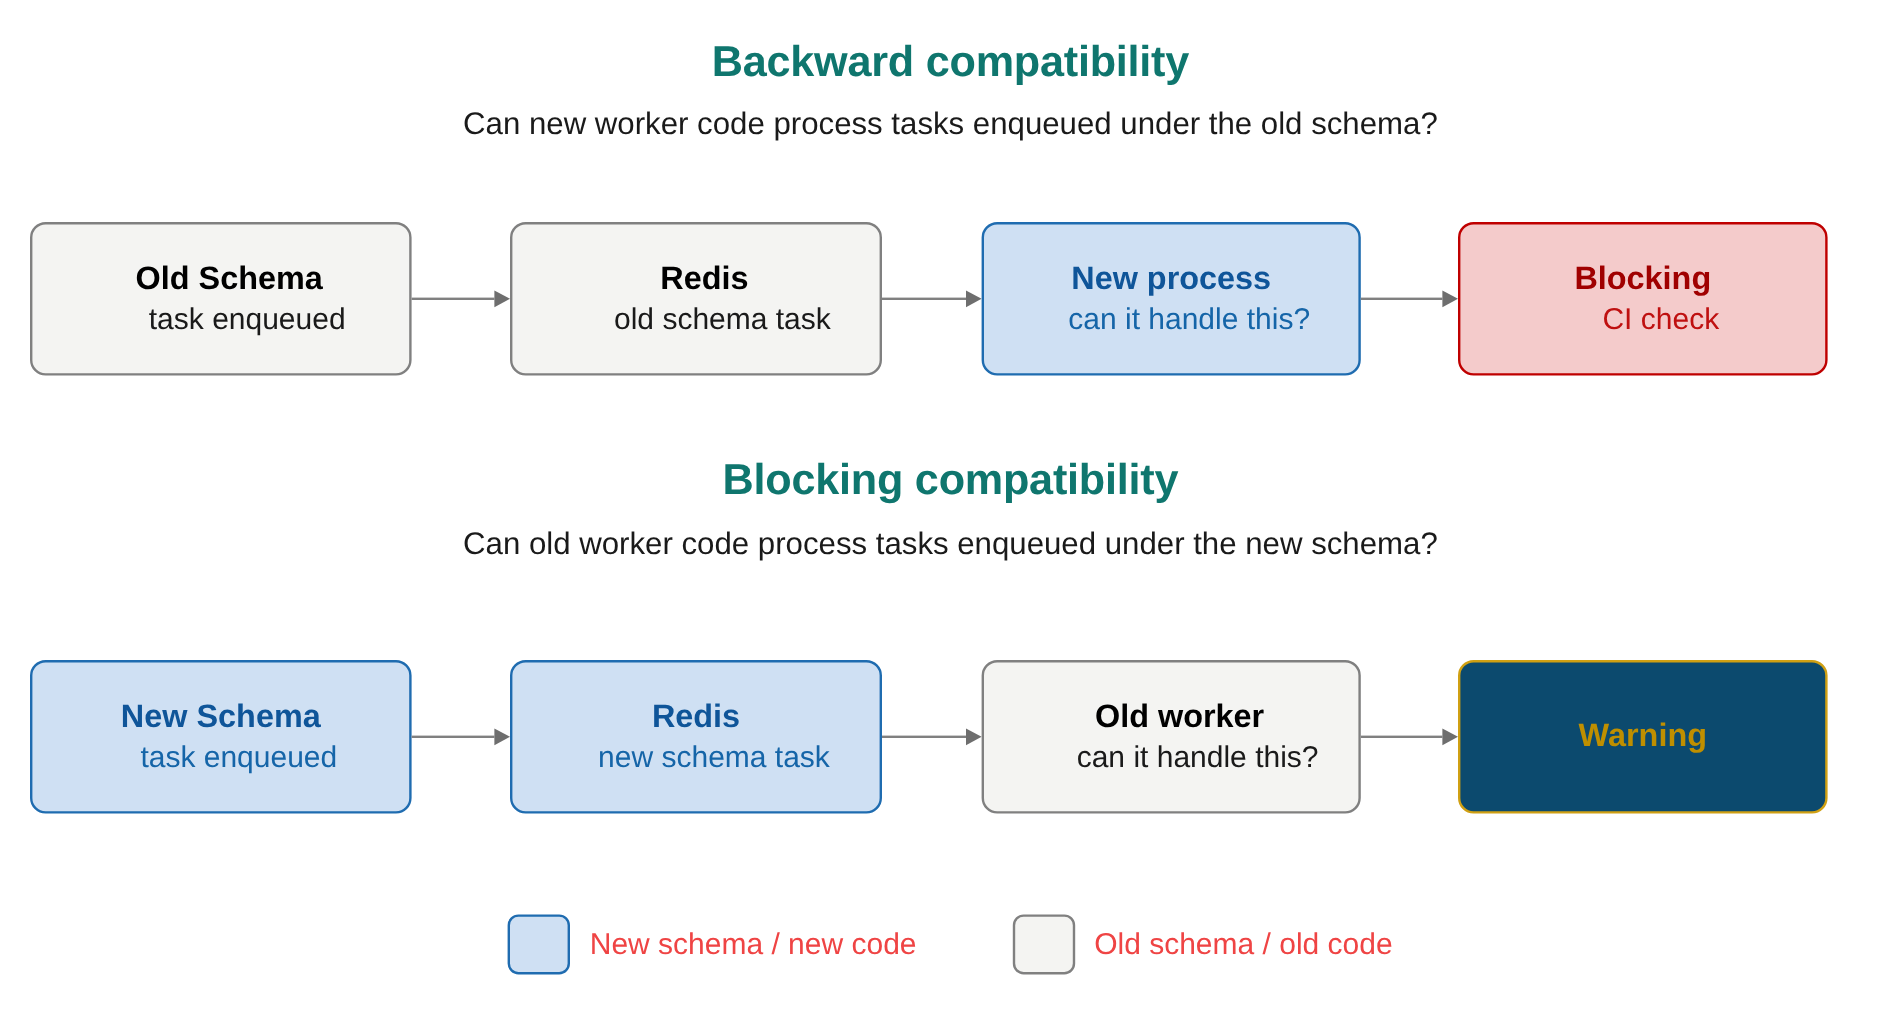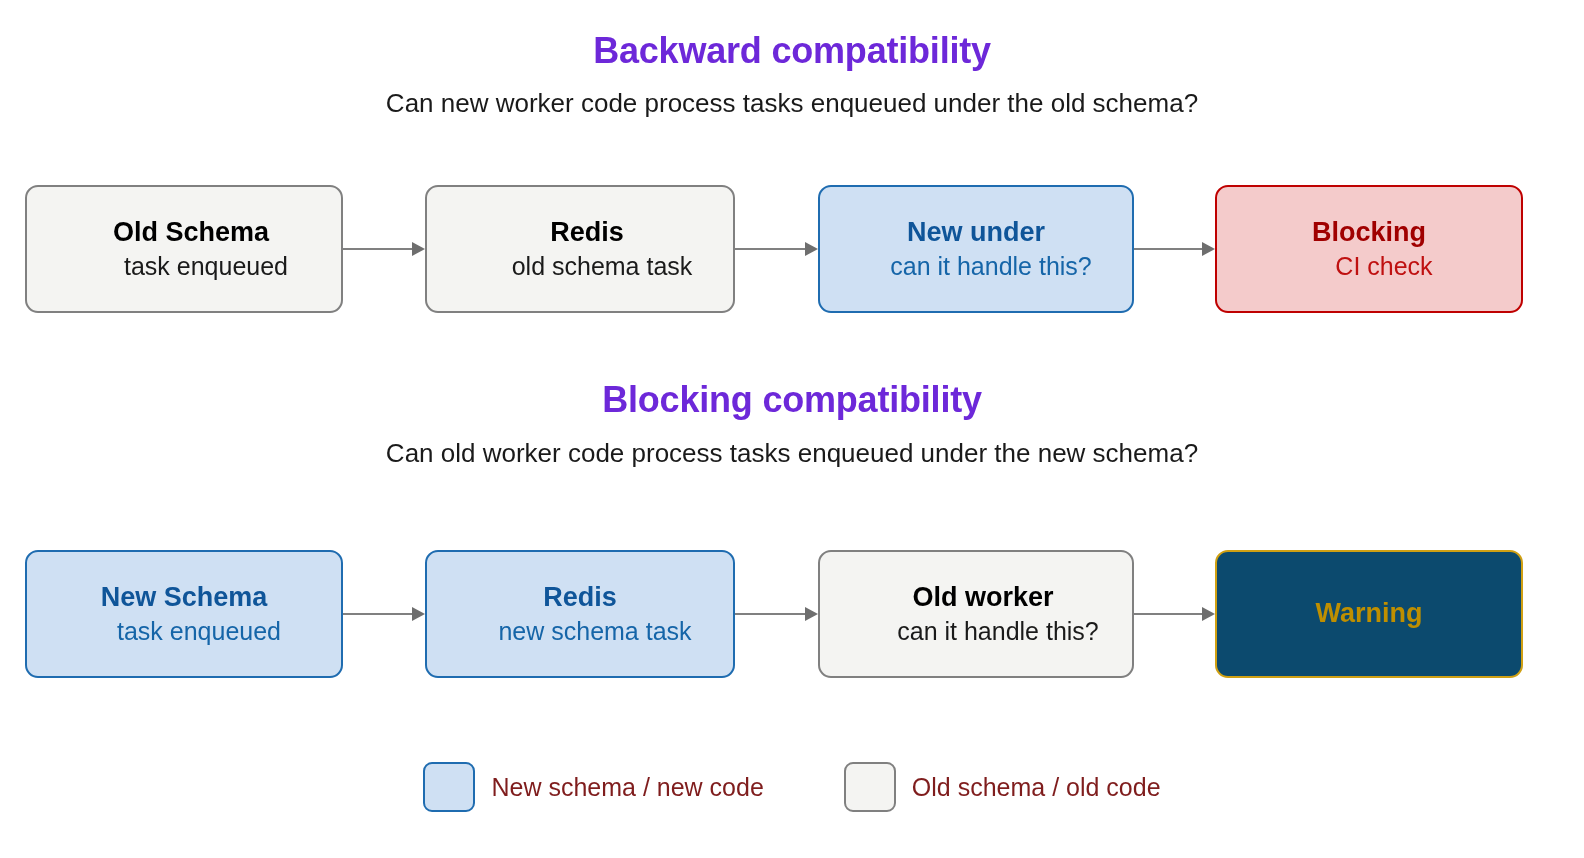--- a/index.html
+++ b/index.html
@@ -24,21 +24,21 @@
 
   
   .section-title {
     position: absolute;
     left: 0;
     width: 1584px;
     text-align: center;
     font-size: 36px;
     font-weight: bold;
     letter-spacing: -0.2px;
-    color: #6d28d9;
+    color: #0f766e;
   }
   .section-sub {
     position: absolute;
     left: 0;
     width: 1584px;
     text-align: center;
     font-size: 26px;
     font-weight: normal;
     color: #1a1a1a;
   }
@@ -179,21 +179,21 @@
     box-sizing: border-box;
     border: 2px solid #808080;
     background: #f4f4f2;
   }
   .legend-swatch.blue {
     background: #cfe0f3;
     border-color: #1f6cb0;
   }
   .legend-label {
     font-size: 25px;
-    color: #7f1d1d;
+    color: #ef4444;
     white-space: nowrap;
   }
 </style>
 </head>
 <body>
 
 <div class="canvas">
 
   <div class="section-title" id="title-backward">Backward compatibility</div>
 
@@ -215,21 +215,21 @@
       <div class="node-title">Redis</div>
       <div class="node-sub">old schema task</div>
     </div>
 
     <div class="arrow arrow-2">
       <div class="shaft"></div>
       <div class="head"></div>
     </div>
 
     <div class="node blue col-3">
-      <div class="node-title">New under</div>
+      <div class="node-title">New process</div>
       <div class="node-sub">can it handle this?</div>
     </div>
 
     <div class="arrow arrow-3">
       <div class="shaft"></div>
       <div class="head"></div>
     </div>
 
     <div class="node red col-4">
       <div class="node-title">Blocking</div>

